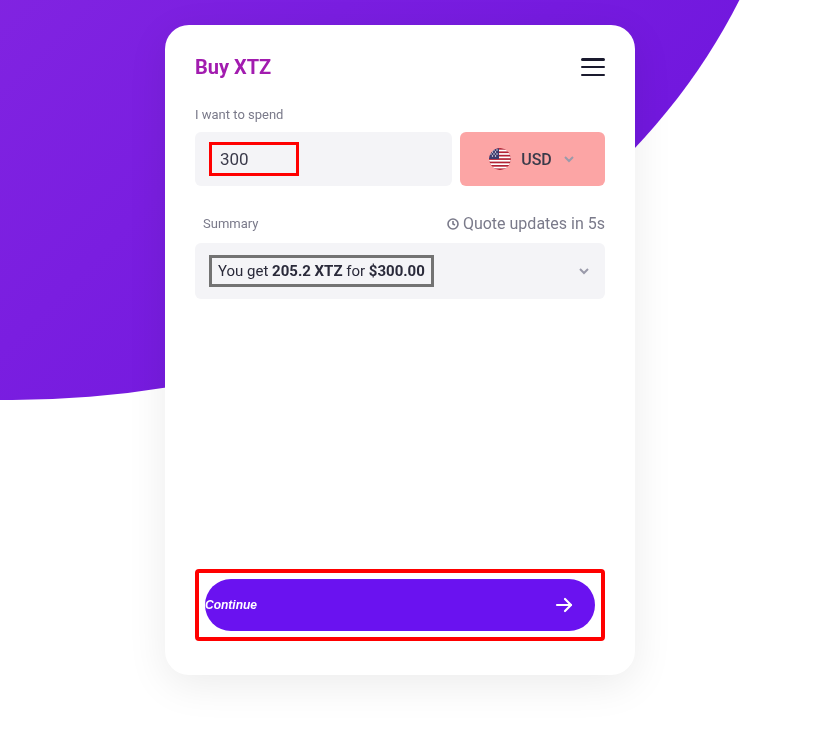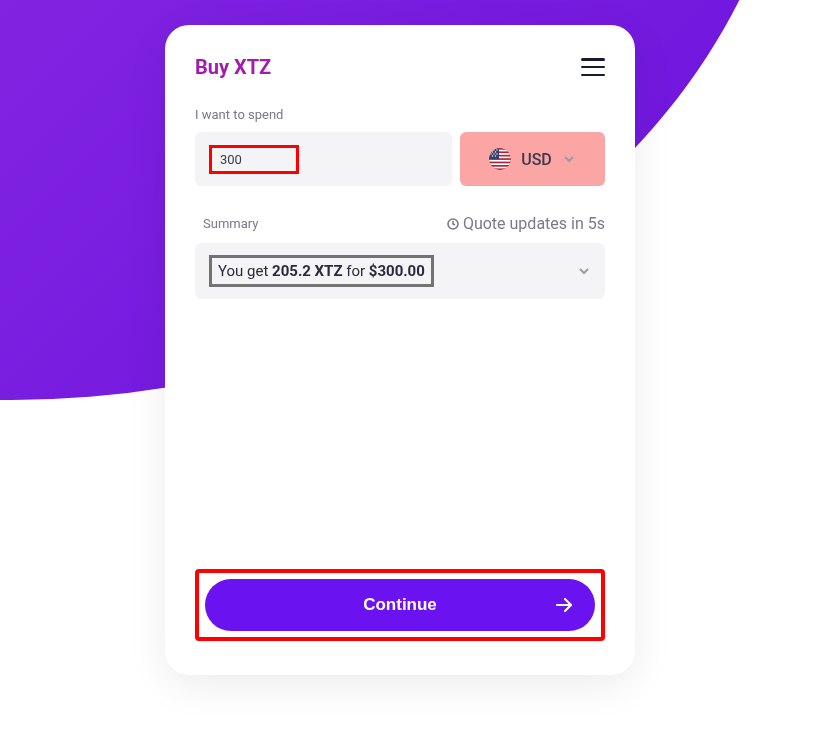--- a/index.html
+++ b/index.html
@@ -66,21 +66,21 @@
       flex: 1;
       background: #f4f4f7;
       border-radius: 6px;
       height: 54px;
       display: flex;
       align-items: center;
       padding: 0 14px;
       position: relative;
     }
     .amount-value {
-      font-size: 13px;
+      font-size: 17px;
       color: #3a3a4a;
       border: 3px solid #ff0000;
       padding: 4px 8px;
       min-width: 90px;
     }
     .currency-box {
       width: 145px;
       background: #fca5a5;
       border-radius: 6px;
       height: 54px;
@@ -135,27 +135,28 @@
       border-radius: 4px;
       margin-bottom: 14px;
     }
     .continue-btn {
       width: 100%;
       height: 52px;
       background: #6a12f0;
       border: none;
       border-radius: 26px;
       color: #fff;
-      font-size: 17px;
+      font-size: 12px;
       font-weight: 700;
       display: flex;
       align-items: center;
-      justify-content: center;
-      position: relative;
-      cursor: pointer;
+      justify-content: flex-start;
+      position: relative;
+      cursor: pointer;
+      font-style: italic;
     }
     .arrow-right {
       position: absolute;
       right: 20px;
       width: 22px; height: 22px;
       display: flex; align-items: center; justify-content: center;
     }
     .arrow-right svg { width: 22px; height: 22px; stroke: #fff; fill: none; stroke-width: 2.2; stroke-linecap: round; stroke-linejoin: round; }
     .disclaimer {
       text-align: center;

